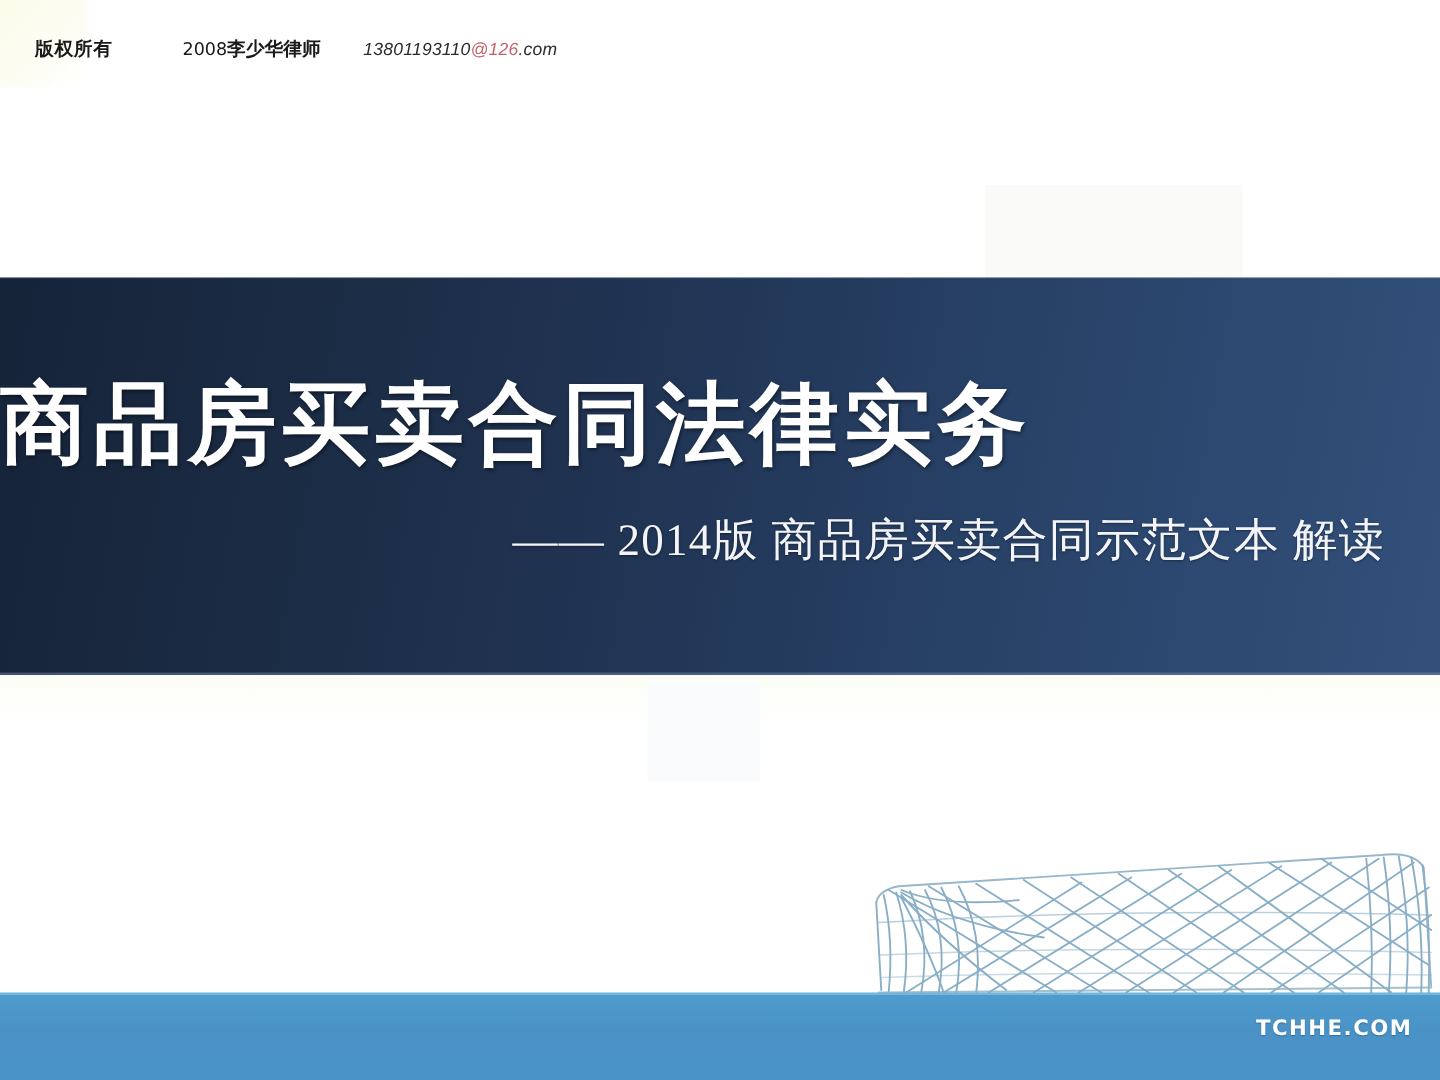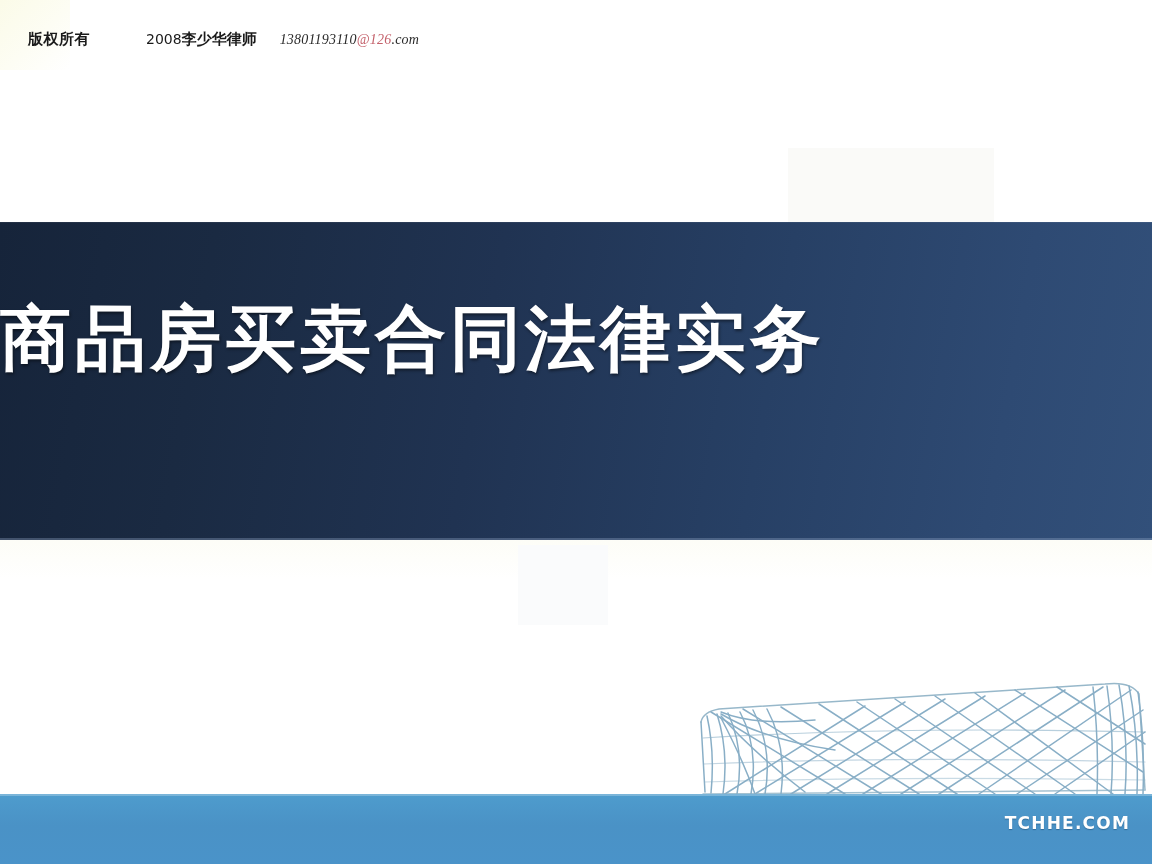--- a/index.html
+++ b/index.html
@@ -70,22 +70,22 @@
     font-size: 15px;
     font-weight: bold;
     color: #1a1a1a;
     letter-spacing: 0px;
   }
   .hdr-year {
     font-weight: normal;
     font-size: 14px;
   }
   .hdr-email {
-    margin-left: 5px;
-    font-family: Liberation Serif, serif;
+    margin-left: 16px;
+    font-family: Liberation Sans, sans-serif;
     font-style: italic;
     font-size: 14px;
     color: #2b2b2b;
     letter-spacing: 0.2px;
   }
   .hdr-email .at-domain {
     color: #c4616b;
   }
 
   
@@ -188,20 +188,21 @@
   <div class="tint-block-lower"></div>
 
   <div class="header-line">
     <span class="hdr-copyright">版权所有</span>
     <span class="hdr-author"><span class="hdr-year">2008</span><span>李少华律师</span></span>
     <span class="hdr-email"><span>13801193110</span><span class="at-domain">@126</span><span>.com</span></span>
   </div>
 
   <div class="banner">
     <div class="banner-title">商品房买卖合同法律实务</div>
+    <div class="banner-subtitle">—— 2014版  商品房买卖合同示范文本  解读</div>
   </div>
 
   <svg class="stadium" viewBox="0 0 460 128" preserveAspectRatio="none">
     <g fill="none" stroke="#7fa8c2" stroke-width="1.5" stroke-linecap="round" opacity="0.92">
 
       <path d="M6 50 Q8 40 24 37 L410 12 Q436 9 444 22 L450 118" stroke="#8fb2c6"></path>
       <path d="M6 50 L10 120"></path>
       <path d="M450 118 L8 122" stroke="#9dbccd"></path>
 
       <path d="M12 44 Q20 80 16 121"></path>

